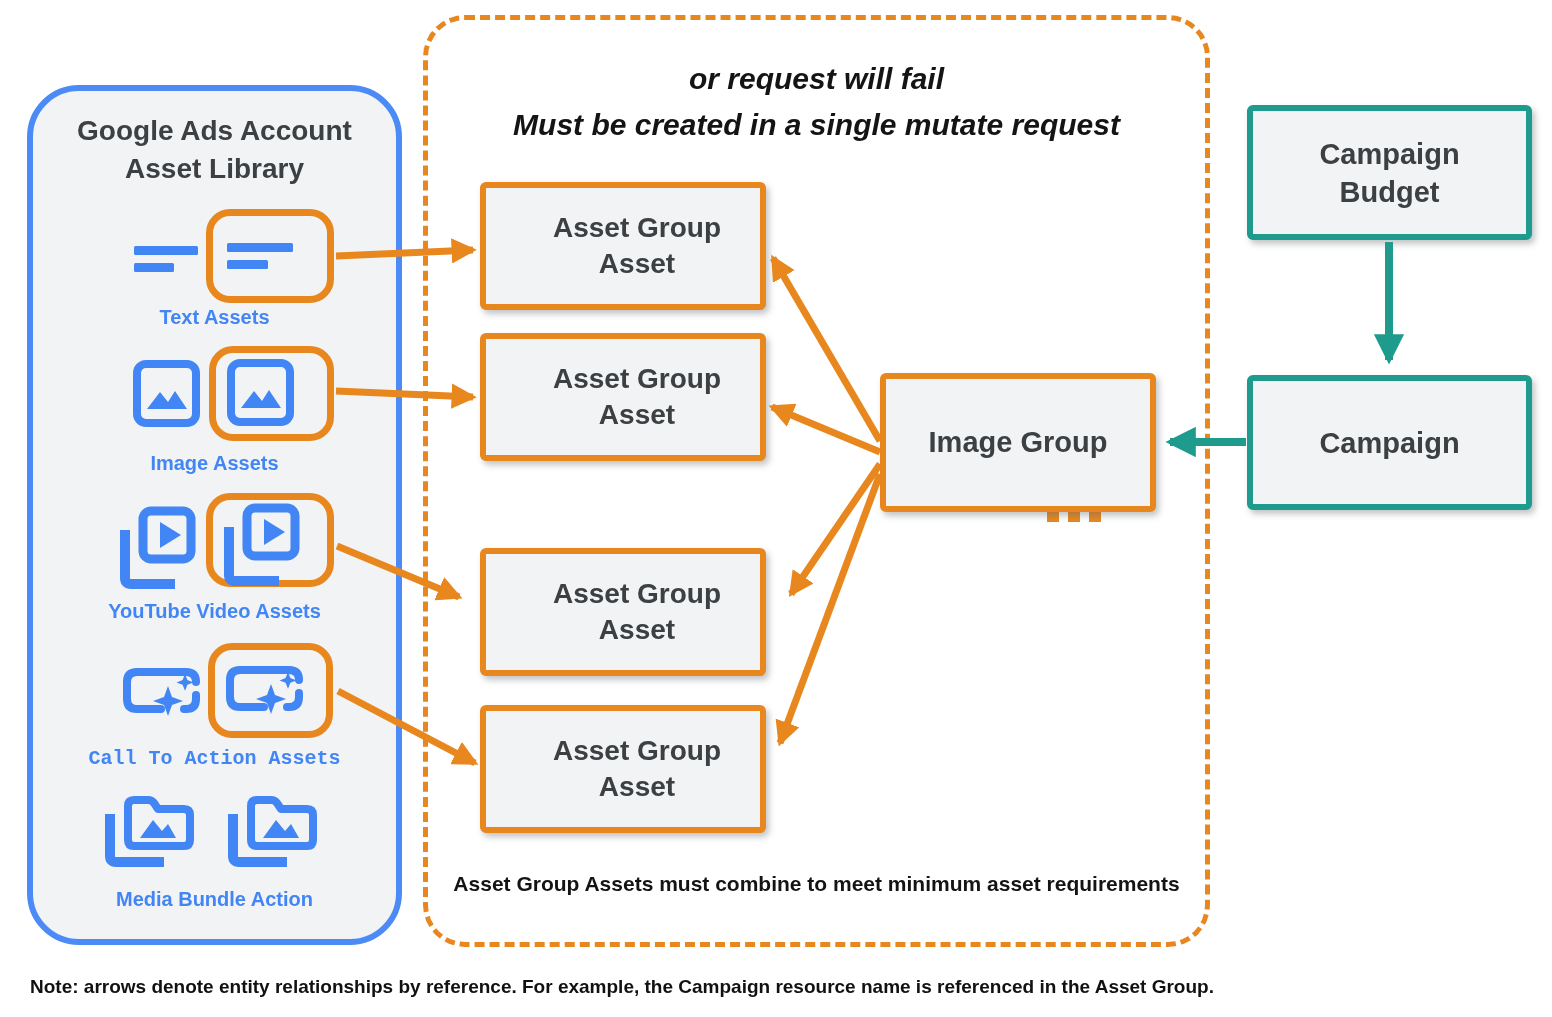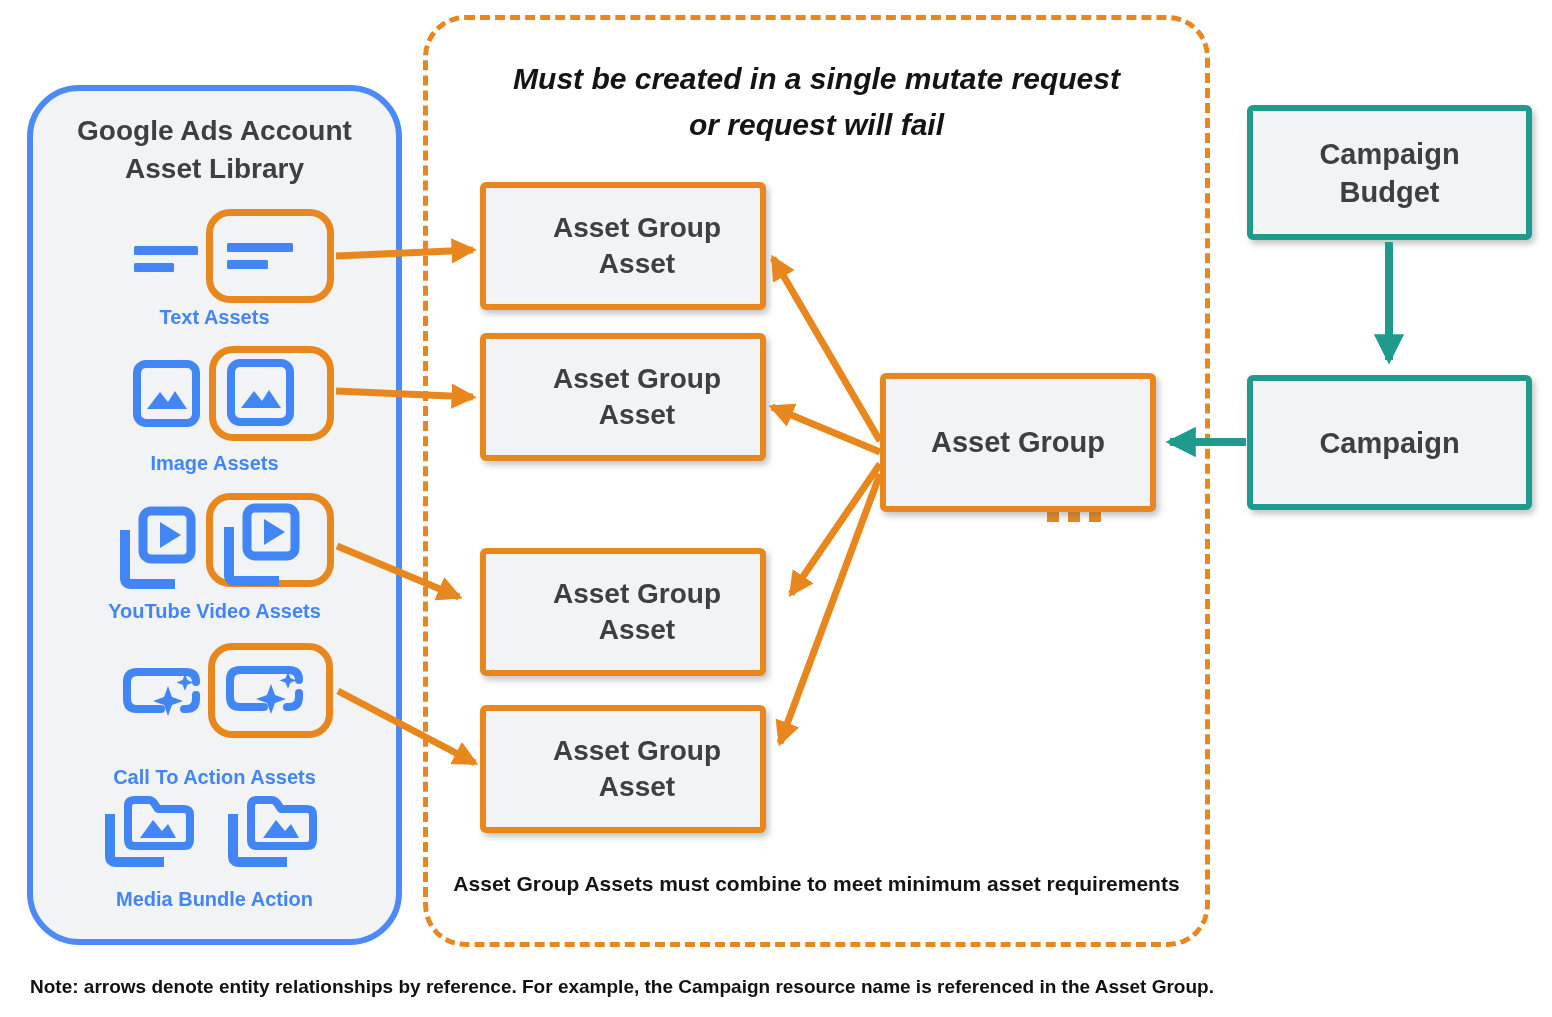--- a/index.html
+++ b/index.html
@@ -115,39 +115,39 @@
       <path d="M45 18 L49 29 L60 33 L49 37 L45 48 L41 37 L30 33 L41 29 Z" fill="#4285F4"></path>
       <path d="M62 6 L64.4 12 L70.4 14.4 L64.4 16.8 L62 22.8 L59.6 16.8 L53.6 14.4 L59.6 12 Z" fill="#4285F4"></path>
     </svg>
     <div class="enclosure" style="left:175px;top:552px;width:125px;height:95px;"></div>
     <svg class="icon" style="left:193px;top:575px;" width="78" height="50" viewBox="0 0 78 50">
       <path d="M38 41 H14 Q4 41 4 31 V14 Q4 4 14 4 H63 Q73 4 73 14" fill="none" stroke="#4285F4" stroke-width="8" stroke-linecap="round"></path>
       <path d="M73 27 V31 Q73 41 63 41 H61" fill="none" stroke="#4285F4" stroke-width="8" stroke-linecap="round"></path>
       <path d="M45 18 L49 29 L60 33 L49 37 L45 48 L41 37 L30 33 L41 29 Z" fill="#4285F4"></path>
       <path d="M62 6 L64.4 12 L70.4 14.4 L64.4 16.8 L62 22.8 L59.6 16.8 L53.6 14.4 L59.6 12 Z" fill="#4285F4"></path>
     </svg>
-    <div class="asset-label" style="top:675px;">Call To Action Assets</div>
+    <div class="asset-label" style="top:656px;font-family:Liberation Mono, monospace;">Call To Action Assets</div>
 
     <svg class="icon" style="left:69px;top:697px;" width="95" height="80" viewBox="0 0 95 80">
       <path d="M8 26 V68 Q8 74 14 74 H62" fill="none" stroke="#4285F4" stroke-width="10"></path>
       <path d="M26 52 V18 Q26 12 32 12 H46 Q50 12 52 15 L56 21 H82 Q88 21 88 27 V52 Q88 58 82 58 H32 Q26 58 26 52 Z" fill="none" stroke="#4285F4" stroke-width="8" stroke-linejoin="round"></path>
       <path d="M38 50 L51 32 L60 43 L66 36 L74 50 Z" fill="#4285F4"></path>
     </svg>
     <svg class="icon" style="left:192px;top:697px;" width="95" height="80" viewBox="0 0 95 80">
       <path d="M8 26 V68 Q8 74 14 74 H62" fill="none" stroke="#4285F4" stroke-width="10"></path>
       <path d="M26 52 V18 Q26 12 32 12 H46 Q50 12 52 15 L56 21 H82 Q88 21 88 27 V52 Q88 58 82 58 H32 Q26 58 26 52 Z" fill="none" stroke="#4285F4" stroke-width="8" stroke-linejoin="round"></path>
       <path d="M38 50 L51 32 L60 43 L66 36 L74 50 Z" fill="#4285F4"></path>
     </svg>
     <div class="asset-label" style="top:797px;">Media Bundle Action</div>
   </div>
 
   <div class="mutate-panel">
     <div class="mutate-title">
+      <div>or request will fail</div>
       <div>Must be created in a single mutate request</div>
-      <div>or request will fail</div>
     </div>
 
     <div class="node orange aga" style="top:162px;">
       <span>Asset Group Asset</span>
     </div>
     <div class="node orange aga" style="top:313px;">
       <span>Asset Group Asset</span>
     </div>
 
     <div class="dots">
@@ -157,21 +157,21 @@
       </div>
 
     <div class="node orange aga" style="top:528px;">
       <span>Asset Group Asset</span>
     </div>
     <div class="node orange aga" style="top:685px;">
       <span>Asset Group Asset</span>
     </div>
 
     <div class="node orange" style="left:452px;top:353px;width:276px;height:139px;font-size:29px;">
-      <span>Asset Group</span>
+      <span>Image Group</span>
     </div>
 
     <div class="mutate-footnote">Asset Group Assets must combine to meet minimum asset requirements</div>
   </div>
 
   <div class="node teal camp z2" style="left:1247px;top:105px;width:285px;height:135px;font-size:29px;">
     <span>Campaign Budget</span>
   </div>
   <div class="node teal camp z2" style="left:1247px;top:375px;width:285px;height:135px;font-size:29px;">
     <span>Campaign</span>

